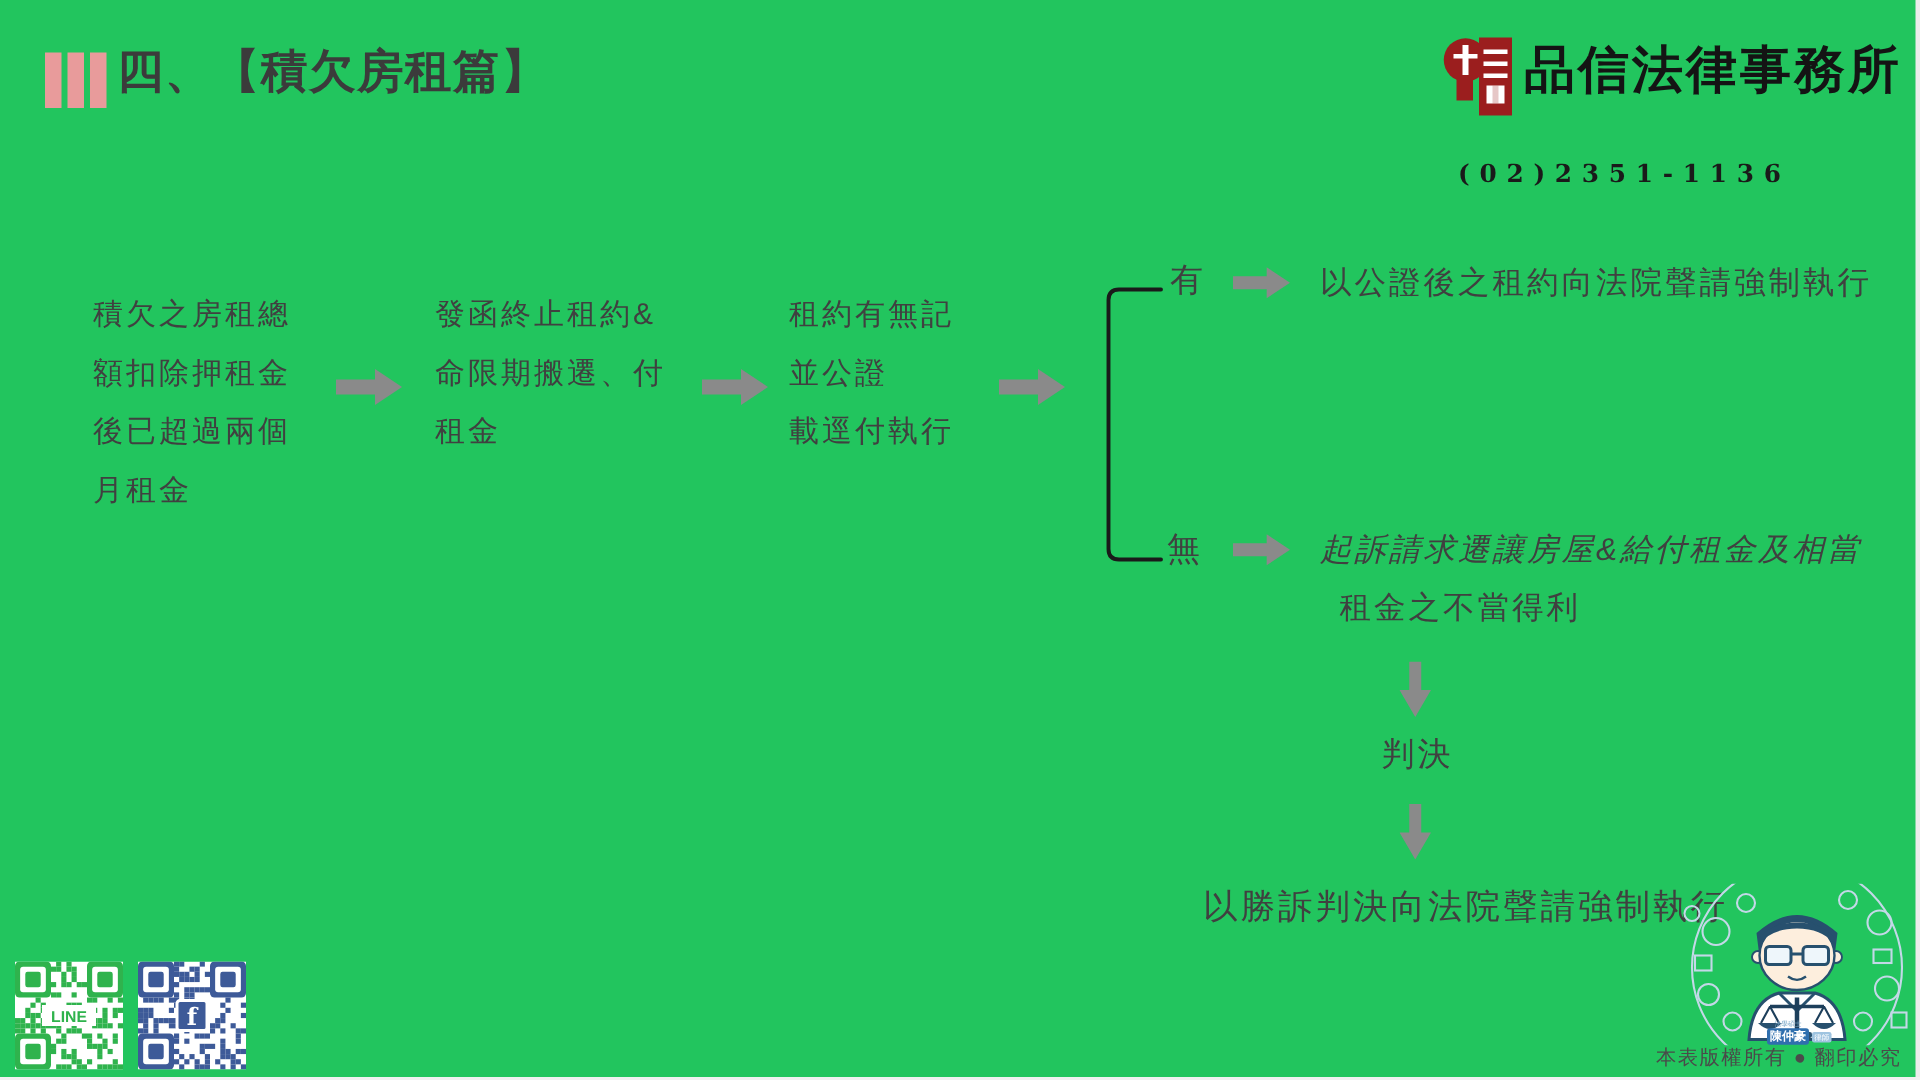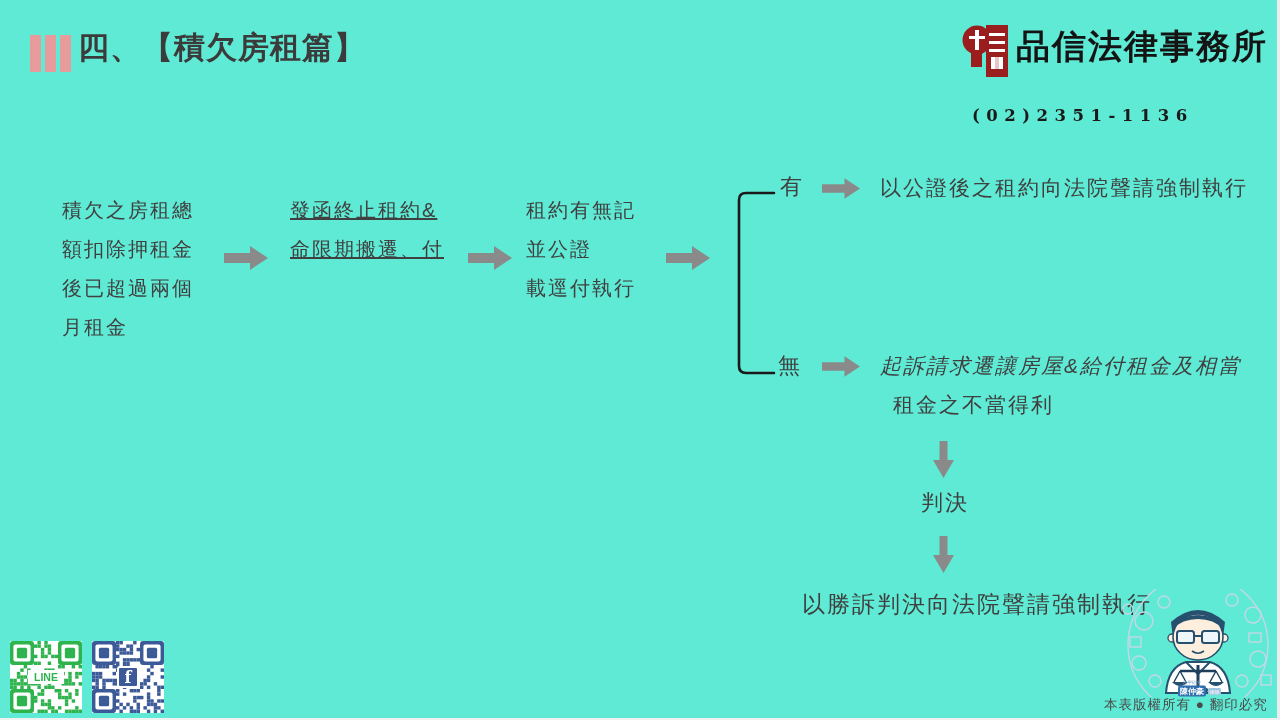--- a/index.html
+++ b/index.html
@@ -1,35 +1,35 @@
 <!DOCTYPE html>
 <html><head>
 <meta charset="utf-8">
 <style>
   html,body{margin:0;padding:0;background:#ffffff;}
   .slide{
-    position:relative;width:1280px;height:720px;background:#5eead4;
+    position:relative;width:1280px;height:720px;background:#22c55e;
     font-family:"Liberation Sans","DejaVu Sans",sans-serif;
     color:#3f3f3f;overflow:hidden;
   }
   .abs{position:absolute;}
   
   .title-bars{left:30px;top:35px;display:flex;gap:4px;}
   .title-bars span{display:block;width:11px;height:37px;}
   .page-title{left:78px;top:27px;font-size:31px;font-weight:600;color:#3b3b3b;letter-spacing:1px;}
   .firm-name{left:1016px;top:24px;font-size:34px;font-weight:700;color:#141414;
     font-family:"DejaVu Serif","Liberation Serif",serif;letter-spacing:2px;}
   .firm-address{left:972px;top:84px;font-size:16.5px;font-weight:700;color:#1a1a1a;
     font-family:"DejaVu Serif","Liberation Serif",serif;}
   .firm-phone{left:972px;top:106px;font-size:16.5px;font-weight:700;color:#1a1a1a;
     font-family:"DejaVu Serif","Liberation Serif",serif;letter-spacing:6.5px;}
   
   .step{font-size:20px;line-height:39px;letter-spacing:2px;color:#404040;}
   .step1{left:62px;top:191px;}
-  .step2{left:290px;top:191px;text-decoration:underline;}
+  .step2{left:290px;top:191px;}
   .step3{left:526px;top:191px;}
   .branch-label{font-size:22px;color:#404040;}
   .yes-label{left:780px;top:172px;}
   .no-label{left:778px;top:351px;}
   .branch-text{font-size:21px;letter-spacing:2px;color:#404040;}
   .yes-result{left:880px;top:174px;}
   .no-result-1{left:880px;top:352px;font-style:italic;}
   .no-result-2{left:893px;top:391px;}
   .judgment{left:921px;top:488px;font-size:22px;letter-spacing:2px;color:#404040;}
   .final-text{left:802px;top:589px;font-size:23px;letter-spacing:2px;color:#404040;}
@@ -85,20 +85,21 @@
     <div>月租金</div>
   </div>
 
   <svg class="abs arrow-r-1" width="44" height="24" viewBox="0 0 44 24">
     <polygon points="0,7 26,7 26,0 44,12 26,24 26,17 0,17" fill="#8a8a8a"></polygon>
   </svg>
 
   <div class="abs step step2">
     <div>發函終止租約&amp;</div>
     <div>命限期搬遷、付</div>
+    <div>租金</div>
   </div>
 
   <svg class="abs arrow-r-2" width="44" height="24" viewBox="0 0 44 24">
     <polygon points="0,7 26,7 26,0 44,12 26,24 26,17 0,17" fill="#8a8a8a"></polygon>
   </svg>
 
   <div class="abs step step3">
     <div>租約有無記</div>
     <div>並公證</div>
     <div>載逕付執行</div>

